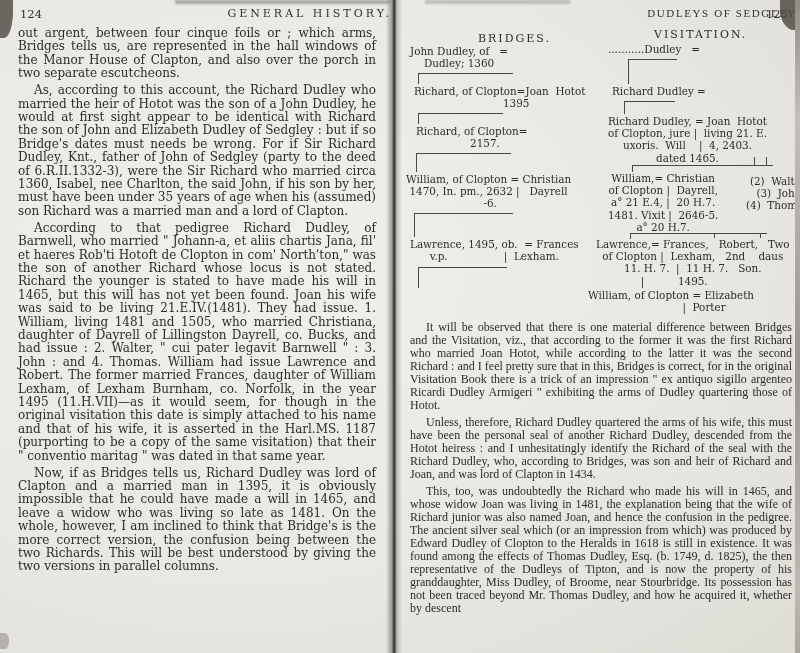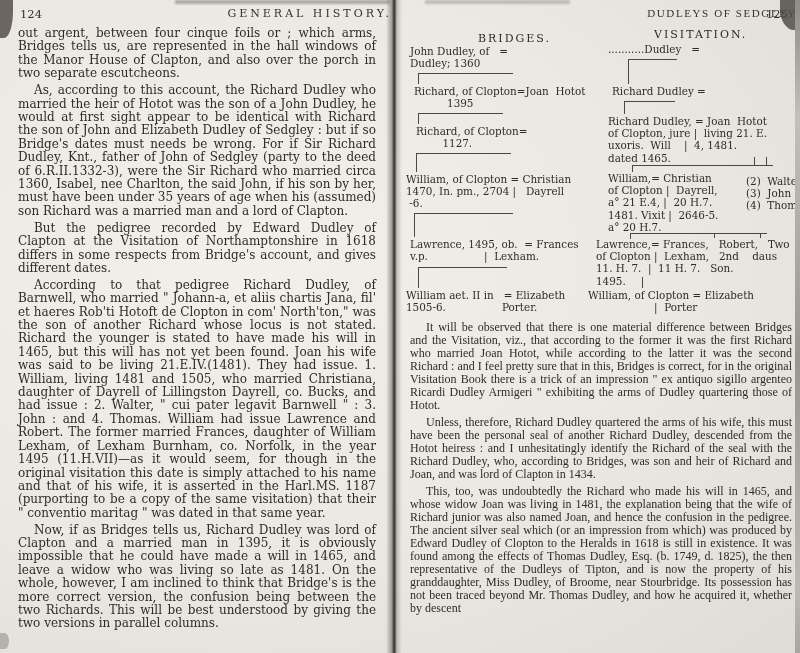--- a/index.html
+++ b/index.html
@@ -30,21 +30,21 @@
     font-size:12px;line-height:13.4px;
     text-align:justify;
     color:#2e2c28;
   }
   .page-right p.body-par{line-height:13.05px;font-family:Liberation Serif, serif;}
   .indent{text-indent:16px;}
   .noindent{text-indent:0;}
   
   .chart{position:relative;height:292px;margin-top:2px;font-size:10.4px;line-height:12.2px;}
   .coltitle{position:absolute;font-size:11px;letter-spacing:2px;color:#2e2c28;}
-  .node{position:absolute;white-space:pre;color:#2e2c28;}
+  .node{position:absolute;white-space:pre;color:#2e2c28;text-align:center;}
   .cx{position:absolute;border-left:1px solid #4a4843;border-top:1px solid #4a4843;}
   .cx-v{position:absolute;border-left:1px solid #4a4843;}
   
   .gutter{position:absolute;left:386px;top:0;width:16px;height:653px;
     background:linear-gradient(90deg, rgba(90,88,82,0) 0%, rgba(70,68,62,.45) 35%, rgba(28,27,24,.9) 52%, rgba(110,108,100,.35) 68%, rgba(233,232,226,0) 100%);}
   .blob-tl{position:absolute;left:0;top:0;width:13px;height:38px;background:#555049;border-radius:0 0 70% 0;opacity:.85;}
   .blob-tr{position:absolute;right:0;top:0;width:20px;height:30px;background:#514d47;border-radius:0 0 0 70%;opacity:.85;}
   .edge-r{position:absolute;right:0;top:0;width:5px;height:653px;
     background:linear-gradient(180deg,#8e8c85,#c2c0b8 18%,#98968f 55%,#bcbab2 90%,#a8a69e);}
   .smudge1{position:absolute;left:175px;top:0;width:215px;height:4px;background:#6b6962;opacity:.5;filter:blur(1px);}
@@ -57,55 +57,52 @@
 <div class="book">
 
   <div class="page page-left">
     <div class="pagehead">
       <span class="pagenum pagenum-l">124</span>
       <span class="runhead">GENERAL HISTORY.</span>
     </div>
     <div class="textcol-l">
       <p class="body-par noindent">out argent, between four cinque foils or ; which arms, Bridges tells us, are represented in the hall windows of the Manor House of Clapton, and also over the porch in two separate escutcheons.</p>
       <p class="body-par indent">As, according to this account, the Richard Dudley who married the heir of Hotot was the son of a John Dudley, he would at first sight appear to be identical with Richard the son of John and Elizabeth Dudley of Sedgley : but if so Bridge's dates must needs be wrong. For if Sir Richard Dudley, Knt., father of John of Sedgley (party to the deed of 6.R.II.1332-3), were the Sir Richard who married circa 1360, Isabel, nee Charlton, the said John, if his son by her, must have been under 35 years of age when his (assumed) son Richard was a married man and a lord of Clapton.</p>
-      <p class="body-par indent">But the pedigree recorded by Edward Dudley of Clapton at the Visitation of Northamptonshire in 1618 differs in some respects from Bridge's account, and gives different dates.</p>
       <p class="body-par indent">According to that pedigree Richard Dudley, of Barnwell, who married " Johann-a, et aliis chartis Jana, fil' et haeres Rob'ti Hotoft de Clopton in com' North'ton," was the son of another Richard whose locus is not stated.  Richard the younger is stated to have made his will in 1465, but this will has not yet been found.  Joan his wife was said to be living 21.E.IV.(1481). They had issue. 1. William, living 1481 and 1505, who married Christiana, daughter of Dayrell of Lillingston Dayrell, co. Bucks, and had issue : 2. Walter, " cui pater legavit Barnwell " : 3. John : and 4. Thomas.  William had issue Lawrence and Robert.  The former married Frances, daughter of William Lexham, of Lexham Burnham, co. Norfolk, in the year 1495 (11.H.VII)—as it would seem, for though in the original visitation this date is simply attached to his name and that of his wife, it is asserted in the Harl.MS. 1187 (purporting to be a copy of the same visitation) that their " conventio maritag " was dated in that same year.</p>
       <p class="body-par indent">Now, if as Bridges tells us, Richard Dudley was lord of Clapton and a married man in 1395, it is obviously impossible that he could have made a will in 1465, and leave a widow who was living so late as 1481.  On the whole, however, I am inclined to think that Bridge's is the more correct version, the confusion being between the two Richards.  This will be best understood by giving the two versions in parallel columns.</p>
     </div>
   </div>
 
   <div class="page page-right">
     <div class="pagehead">
       <span class="runhead runhead-r">DUDLEYS OF SEDGLEY.</span>
       <span class="pagenum pagenum-r">125</span>
     </div>
 
     <div class="chart">
       <div class="coltitle" style="left:76px;top:4px">BRIDGES.</div>
       <div class="coltitle" style="left:252px;top:0px">VISITATION.</div>
 
       <div class="node" style="left:8px;top:16px">John Dudley, of   =
 Dudley; 1360</div>
       <div class="node" style="left:12px;top:56px">Richard, of Clopton=Joan  Hotot
           1395</div>
       <div class="node" style="left:14px;top:96px">Richard, of Clopton=
-        1127.</div>
+        2157.</div>
       <div class="node" style="left:4px;top:144px">William, of Clopton = Christian
-1470, In. pm., 2704 |   Dayrell
+1470, In. pm., 2632 |   Dayrell
  -6.</div>
       <div class="node" style="left:8px;top:209px">Lawrence, 1495, ob.  = Frances
 v.p.                 |  Lexham.</div>
-      <div class="node" style="left:4px;top:260px">William aet. II in   = Elizabeth
-1505-6.                 Porter.</div>
 
       <div class="node" style="left:206px;top:14px">...........Dudley   =</div>
       <div class="node" style="left:210px;top:56px">Richard Dudley =</div>
       <div class="node" style="left:206px;top:86px">Richard Dudley, = Joan  Hotot
 of Clopton, jure |  living 21. E.
-uxoris.  Will    |  4, 1481.
+uxoris.  Will    |  4, 2403.
 dated 1465.</div>
       <div class="node" style="left:206px;top:143px">William,= Christian
 of Clopton |  Dayrell,
 a° 21 E.4, |  20 H.7.
 1481. Vixit |  2646-5.
 a° 20 H.7.</div>
       <div class="node" style="left:344px;top:146px">(2)  Walter.
 (3)  John
 (4)  Thomas.</div>
       <div class="node" style="left:194px;top:209px">Lawrence,= Frances,   Robert,   Two

